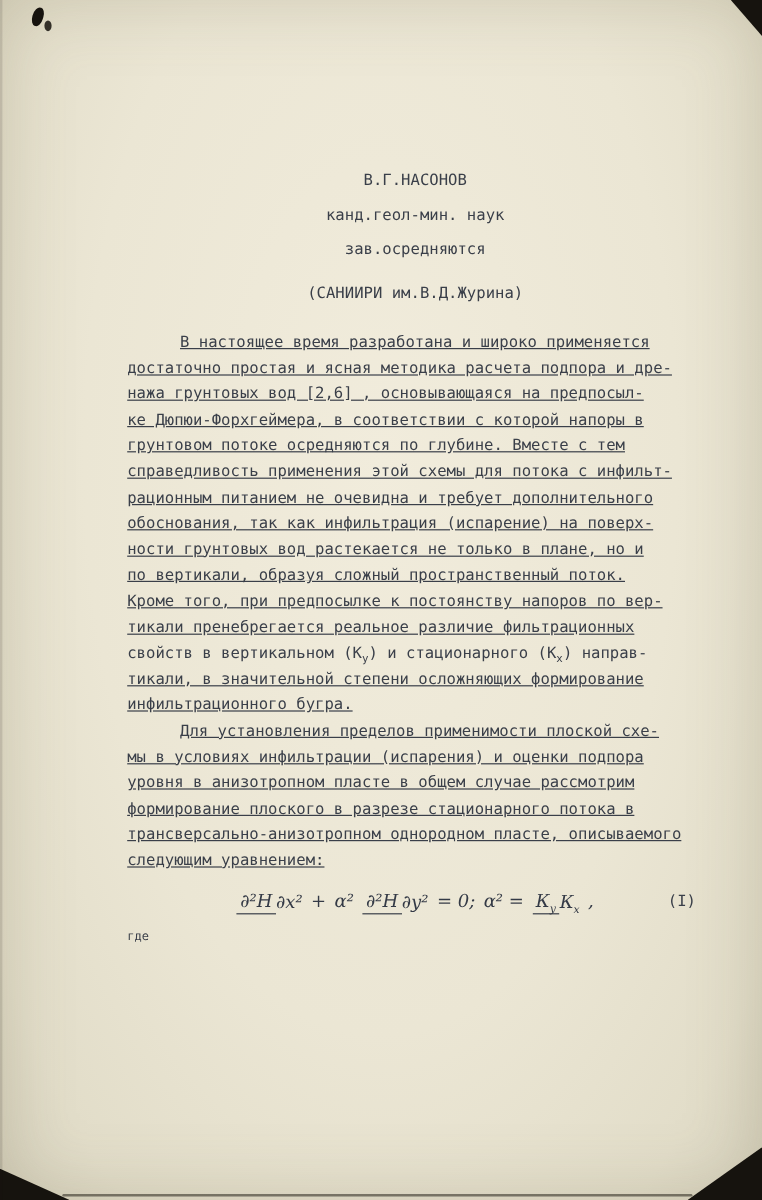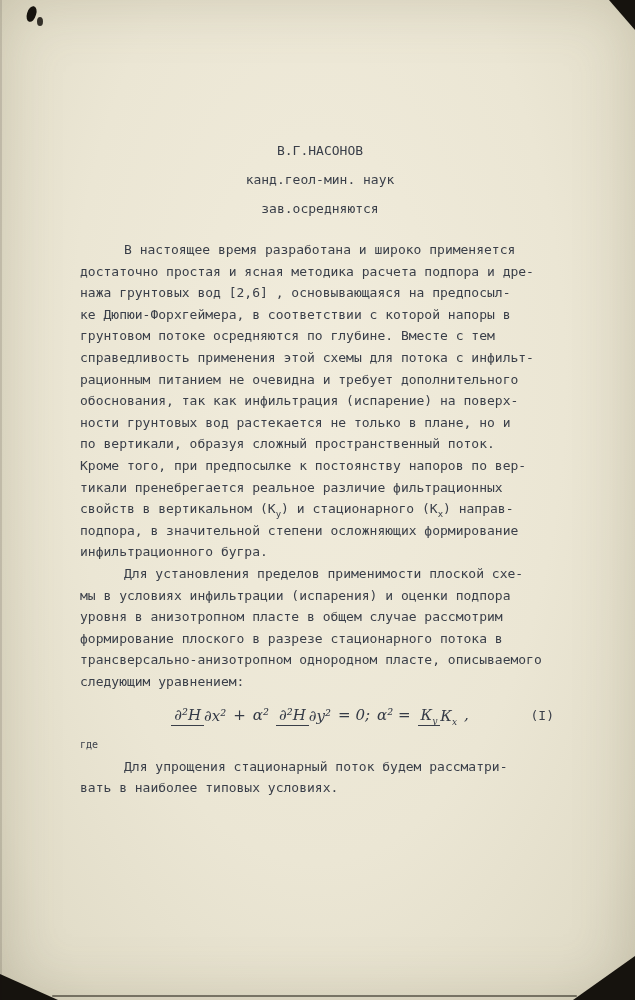--- a/index.html
+++ b/index.html
@@ -12,42 +12,42 @@
     height: 1000px;
     overflow: hidden;
     color: #3a3f49;
     background:
       radial-gradient(ellipse at 50% 38%, #f1ecdc 0%, #ebe6d4 55%, #e2ddc9 85%, #d6d1bd 100%);
     box-shadow: inset 0 0 60px rgba(120,110,80,0.25);
   }
 
   .content {
     position: absolute;
-    left: 80px;
+    left: 106px;
     top: 136px;
     width: 480px;
   }
 
   
   .author-block { text-align: center; font-size: 13px; line-height: 29px; }
   .author-affiliation { margin-top: 7px; }
 
   .doc-title {
     margin-top: 21px;
     text-align: center;
     font-size: 13px;
     font-weight: normal;
     line-height: 24px;
     letter-spacing: 0.4px;
     white-space: pre-line;
   }
 
   
   .body-text { margin-top: 16px; font-size: 13px; line-height: 21.6px; }
-  .lines { white-space: pre-line; }
+  .lines { white-space: pre-line; text-decoration: underline; }
   .indent { text-indent: 44px; }
   sub { font-size: 9px; line-height: 0; }
 
   
   .equation-row {
     position: relative;
     margin: 13px 0 7px;
     display: flex;
     justify-content: center;
     align-items: center;
@@ -97,41 +97,42 @@
   <div class="artifact corner-br"></div>
   <div class="artifact bottom-line"></div>
   <div class="artifact edge-left"></div>
 
   <div class="content">
 
     <div class="author-block">
       <div>В.Г.НАСОНОВ</div>
       <div>канд.геол-мин. наук</div>
       <div>зав.осредняются</div>
+      <div class="author-affiliation">(САНИИРИ им.В.Д.Журина)</div>
     </div>
 
 
     <div class="body-text">
 
       <div class="lines indent">В настоящее время разработана и широко применяется
 достаточно простая и ясная методика расчета подпора и дре-
 нажа грунтовых вод [2,6] , основывающаяся на предпосыл-
 ке Дюпюи-Форхгеймера, в соответствии с которой напоры в
 грунтовом потоке осредняются по глубине. Вместе с тем
 справедливость применения этой схемы для потока с инфильт-
 рационным питанием не очевидна и требует дополнительного
 обоснования, так как инфильтрация (испарение) на поверх-
 ности грунтовых вод растекается не только в плане, но и
 по вертикали, образуя сложный пространственный поток.
 Кроме того, при предпосылке к постоянству напоров по вер-
 тикали пренебрегается реальное различие фильтрационных</div>
 
       <div><span>свойств в вертикальном (К</span><sub>у</sub><span>) и стационарного (К</span><sub>х</sub><span>) направ-</span></div>
 
-      <div class="lines">подпора, в значительной степени осложняющих формирование
+      <div class="lines">тикали, в значительной степени осложняющих формирование
 инфильтрационного бугра.</div>
 
       <div class="lines indent">Для установления пределов применимости плоской схе-
 мы в условиях инфильтрации (испарения) и оценки подпора
 уровня в анизотропном пласте в общем случае рассмотрим
 формирование плоского в разрезе стационарного потока в
 трансверсально-анизотропном однородном пласте, описываемого
 следующим уравнением:</div>
 
       <div class="equation-row">
@@ -151,18 +152,16 @@
           <span class="frac-num"><span>К</span><sub>у</sub></span>
           <span class="frac-den"><span>К</span><sub>х</sub></span>
         </span>
         <span>,</span>
         <span class="eq-label">(I)</span>
       </div>
 
       <div class="where-label">где</div>
 
 
-      <div class="lines indent">Для упрощения стационарный поток будем рассматри-
-вать в наиболее типовых условиях.</div>
 
     </div>
   </div>
 </div>
 
 </body></html>

